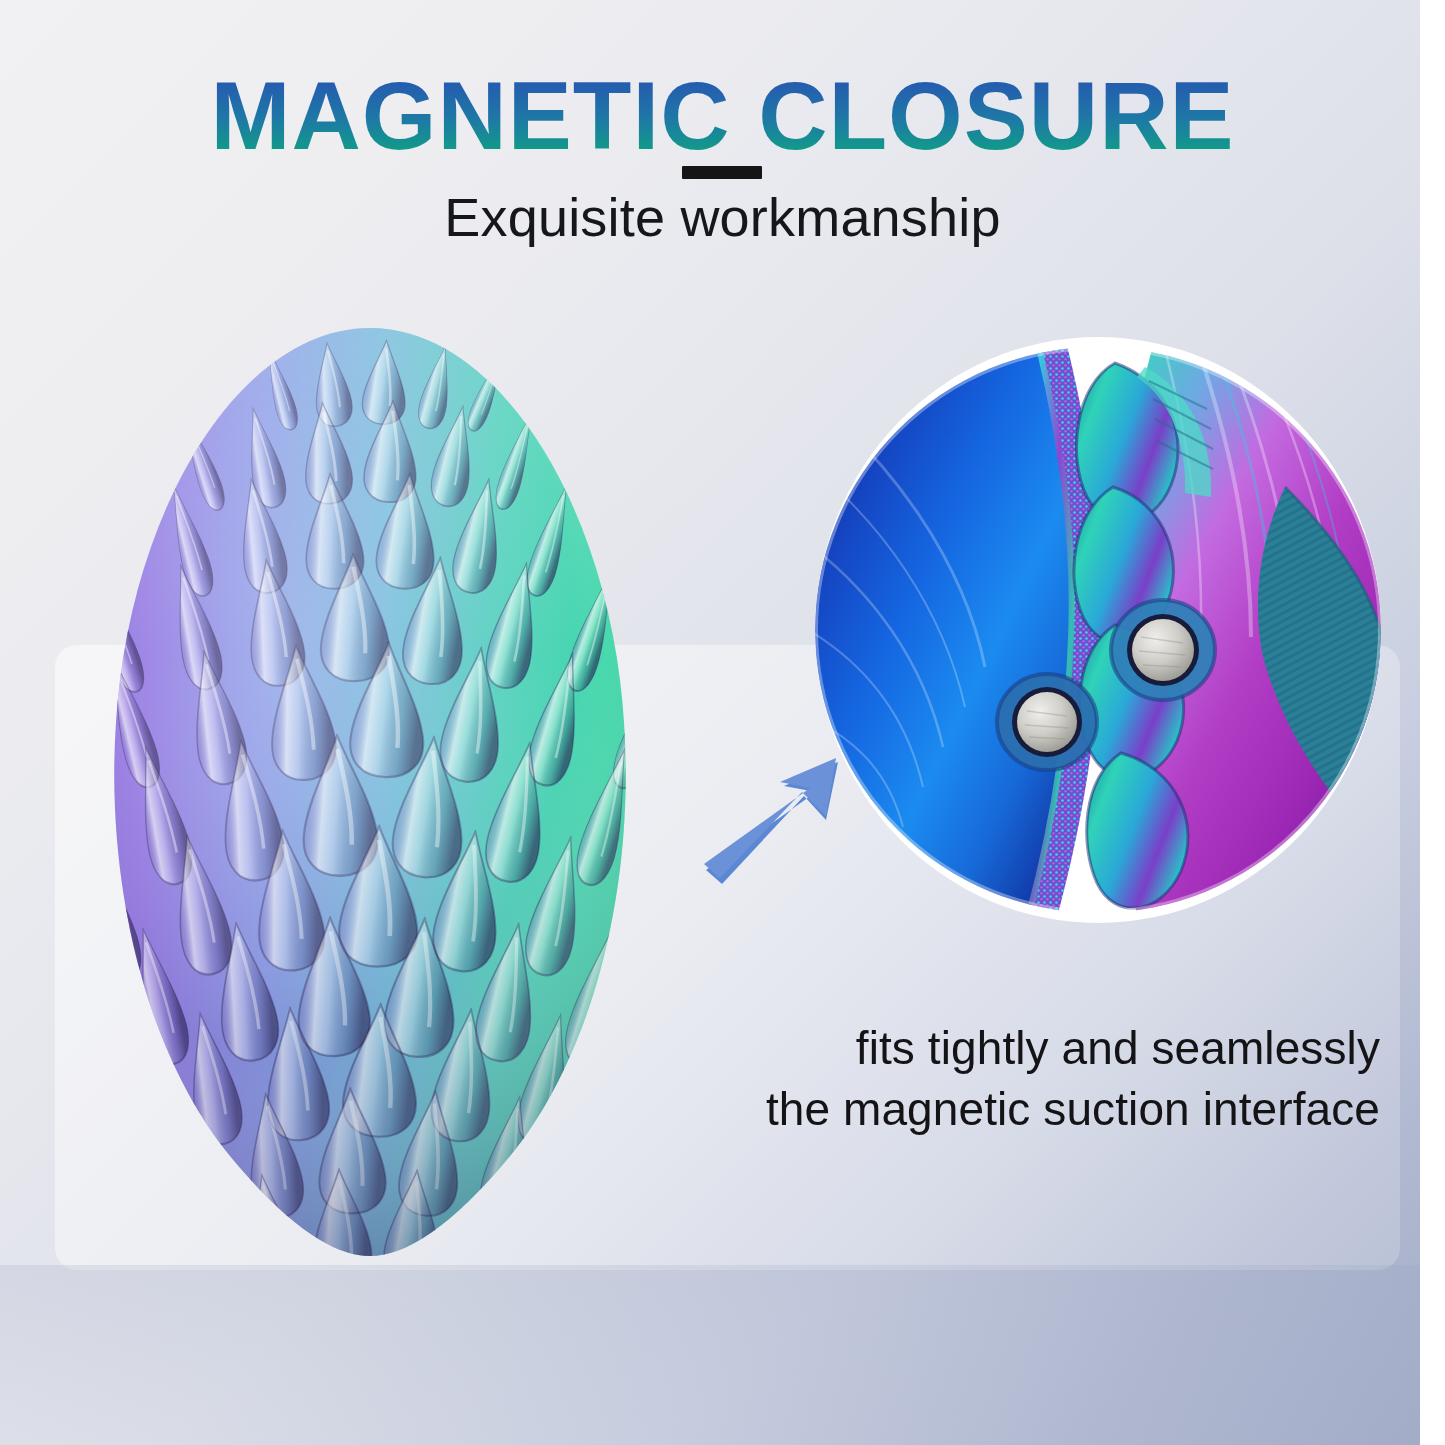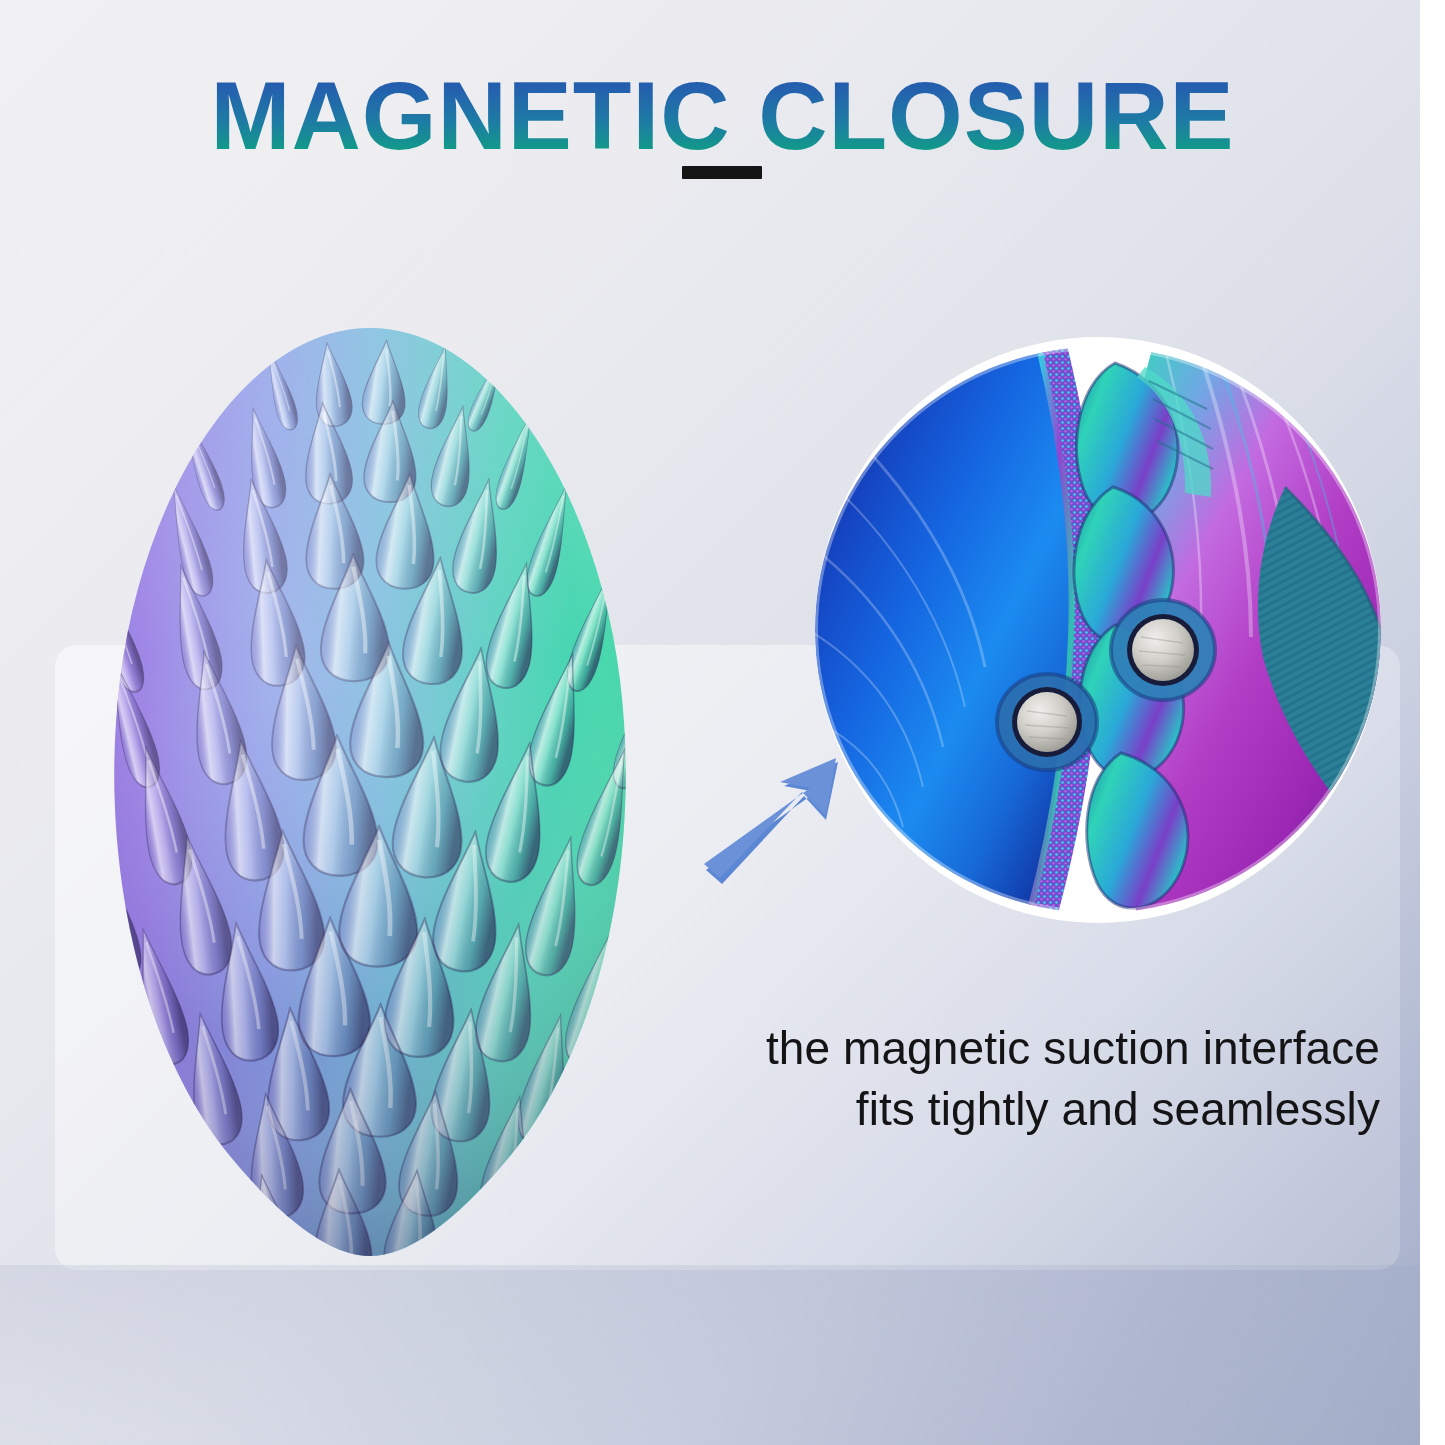--- a/index.html
+++ b/index.html
@@ -116,20 +116,21 @@
 </head>
 <body>
 
 <div id="stage">
 
   <div class="panel"></div>
   <div class="floorband"></div>
 
   <div class="title">MAGNETIC CLOSURE</div>
   <div class="divider"></div>
+  <div class="subtitle">Exquisite workmanship</div>
 
   <div class="egg-wrap">
     <svg class="egg-svg" width="660" height="960" viewBox="0 0 660 960">
       <defs>
 
         <linearGradient id="bodyGrad" x1="0" y1="0" x2="1" y2="0">
           <stop offset="0" stop-color="#8a63d8"></stop>
           <stop offset="0.16" stop-color="#8f74e2"></stop>
           <stop offset="0.34" stop-color="#8496e6"></stop>
           <stop offset="0.52" stop-color="#6fb7da"></stop>
@@ -431,17 +432,17 @@
             <path d="M214 400 L250 402"></path>
           </g>
         </g>
 
         <circle cx="283" cy="293" r="283" fill="none" stroke="#ffffff" stroke-opacity="0.35" stroke-width="6"></circle>
       </g>
     </svg>
   </div>
 
   <div class="caption">
+    <span>fits tightly and seamlessly</span>
     <span>the magnetic suction interface</span>
-    <span>fits tightly and seamlessly</span>
   </div>
 
 </div>
 
 </body></html>

